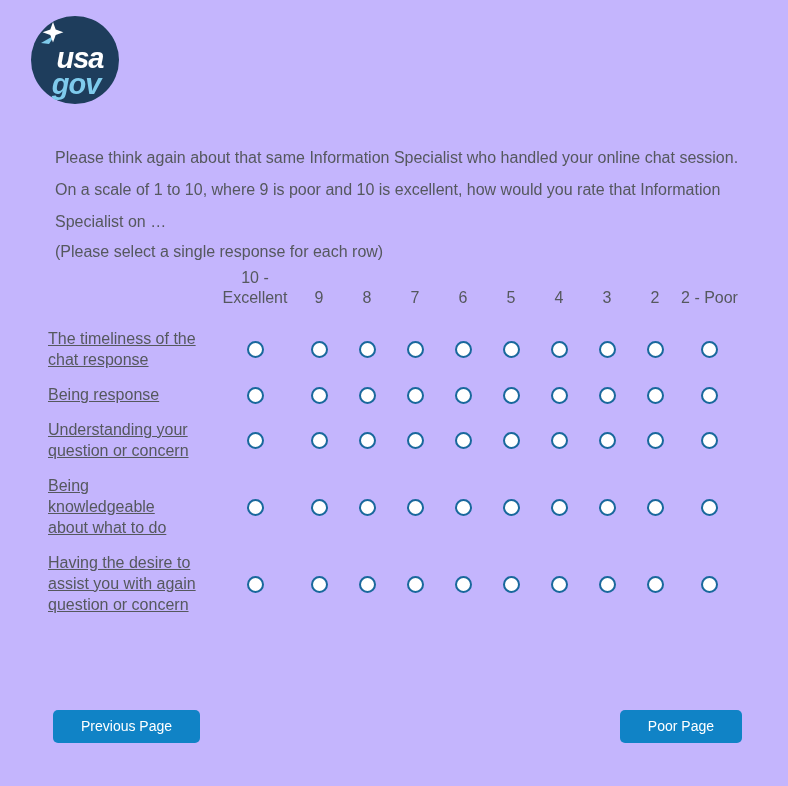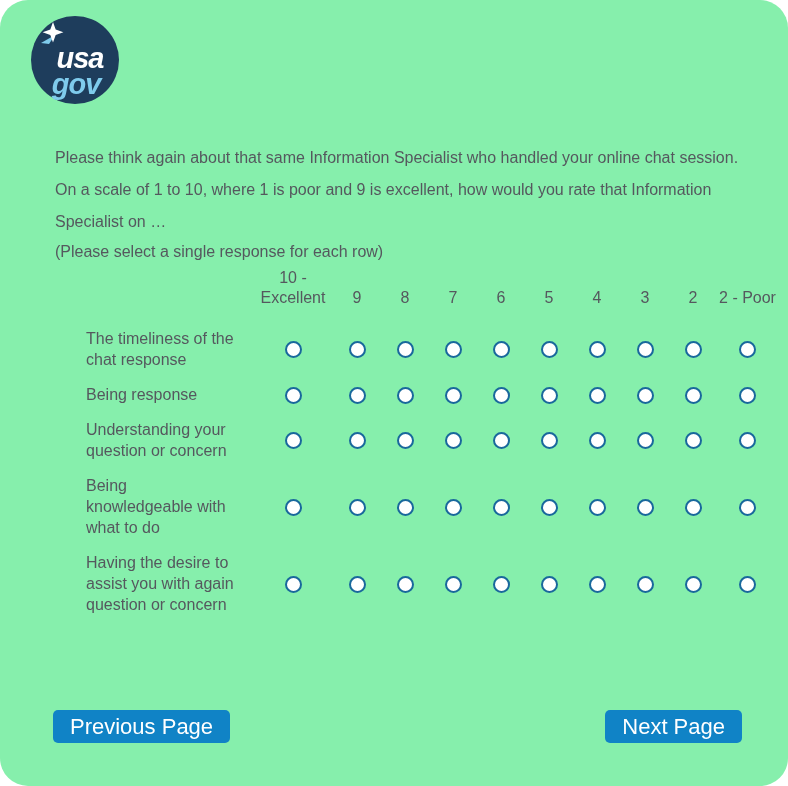--- a/index.html
+++ b/index.html
@@ -1,24 +1,23 @@
 <!DOCTYPE html>
 <html><head>
 <meta charset="utf-8">
 <style>
   html, body { margin: 0; padding: 0; background: #ffffff; }
   .page {
     position: relative;
     width: 788px;
     height: 786px;
-    background: #86efac;
+    background: #c4b5fd;
     font-family: "Liberation Sans", "DejaVu Sans", sans-serif;
     color: #55585e;
     overflow: hidden;
-    border-radius: 28px;
   }
   
   .logo-wrap { padding: 16px 0 0 31px; }
   .logo-svg { display: block; }
   
   .question {
     margin: 38px 0 0 55px;
     width: 706px;
     font-size: 16px;
     line-height: 32px;
@@ -28,37 +27,37 @@
     margin: 2px 0 0 55px;
     width: 706px;
     font-size: 16px;
     line-height: 24px;
     color: #55585e;
   }
   
   table.matrix {
     border-collapse: collapse;
     table-layout: fixed;
-    margin: 4px 0 0 86px;
+    margin: 4px 0 0 48px;
     width: 692px;
   }
   col.c-label  { width: 167px; }
   col.c-first  { width: 80px; }
   col.c-num    { width: 48px; }
   col.c-last   { width: 61px; }
   .matrix th {
     font-weight: normal;
     font-size: 16px;
     line-height: 20px;
     color: #55585e;
     text-align: center;
     vertical-align: bottom;
     padding: 0 0 13px 0;
   }
-  .matrix td { padding: 7px 0; vertical-align: middle; }
+  .matrix td { padding: 7px 0; vertical-align: middle; text-decoration: underline; }
   td.label-cell {
     font-size: 16px;
     line-height: 21px;
     color: #55585e;
     text-align: left;
     padding-right: 19px;
   }
   td.radio-cell { text-align: center; }
   input.radio {
     appearance: none;
@@ -83,42 +82,42 @@
     display: flex;
     justify-content: space-between;
     align-items: center;
   }
   .nav-btn {
     background: #1083c6;
     color: #ffffff;
     border: none;
     border-radius: 5px;
     font-family: "Liberation Sans", "DejaVu Sans", sans-serif;
-    font-size: 22px;
+    font-size: 14px;
     line-height: 19px;
-    padding: 7px 17px;
+    padding: 7px 28px;
     cursor: pointer;
   }
 </style>
 </head>
 <body>
 
 <div class="page">
 
   <div class="logo-wrap">
     <svg class="logo-svg" width="88" height="88" viewBox="0 0 88 88">
       <circle cx="44" cy="44" r="44" fill="#1e3d5c"></circle>
       <path d="M10 27 L24 19 L18 28 Z" fill="#7fcbec"></path>
       <path d="M22 6 l2.7 7.6 L32.4 16.3 l-7.7 2.7 L22 26.6 l-2.7-7.6 L11.6 16.3 l7.7-2.7 Z" fill="#ffffff"></path>
       <text x="49" y="52" text-anchor="middle" font-size="29" font-weight="bold" font-style="italic" letter-spacing="-1" fill="#ffffff">usa</text>
       <text x="45" y="78" text-anchor="middle" font-size="29" font-weight="bold" font-style="italic" letter-spacing="-1" fill="#7fcbec">gov</text>
     </svg>
   </div>
 
-  <div class="question">Please think again about that same Information Specialist who handled your online chat session. On a scale of 1 to 10, where 1 is poor and 9 is excellent, how would you rate that Information Specialist on …</div>
+  <div class="question">Please think again about that same Information Specialist who handled your online chat session. On a scale of 1 to 10, where 9 is poor and 10 is excellent, how would you rate that Information Specialist on …</div>
   <div class="note">(Please select a single response for each row)</div>
 
   <table class="matrix">
     <colgroup>
       <col class="c-label">
       <col class="c-first">
       <col class="c-num">
         <col class="c-num">
         <col class="c-num">
         <col class="c-num">
@@ -177,21 +176,21 @@
         <td class="radio-cell"><input type="radio" name="row3" class="radio" style=""></td>
         <td class="radio-cell"><input type="radio" name="row3" class="radio" style=""></td>
         <td class="radio-cell"><input type="radio" name="row3" class="radio" style=""></td>
         <td class="radio-cell"><input type="radio" name="row3" class="radio" style=""></td>
         <td class="radio-cell"><input type="radio" name="row3" class="radio" style=""></td>
         <td class="radio-cell"><input type="radio" name="row3" class="radio" style=""></td>
         <td class="radio-cell"><input type="radio" name="row3" class="radio" style=""></td>
         <td class="radio-cell"><input type="radio" name="row3" class="radio" style=""></td>
       </tr>
       <tr>
-        <td class="label-cell">Being knowledgeable with what to do</td>
+        <td class="label-cell">Being knowledgeable about what to do</td>
         <td class="radio-cell"><input type="radio" name="row4" class="radio" style=""></td>
         <td class="radio-cell"><input type="radio" name="row4" class="radio" style=""></td>
         <td class="radio-cell"><input type="radio" name="row4" class="radio" style=""></td>
         <td class="radio-cell"><input type="radio" name="row4" class="radio" style=""></td>
         <td class="radio-cell"><input type="radio" name="row4" class="radio" style=""></td>
         <td class="radio-cell"><input type="radio" name="row4" class="radio" style=""></td>
         <td class="radio-cell"><input type="radio" name="row4" class="radio" style=""></td>
         <td class="radio-cell"><input type="radio" name="row4" class="radio" style=""></td>
         <td class="radio-cell"><input type="radio" name="row4" class="radio" style=""></td>
         <td class="radio-cell"><input type="radio" name="row4" class="radio" style=""></td>
@@ -207,16 +206,16 @@
         <td class="radio-cell"><input type="radio" name="row5" class="radio" style=""></td>
         <td class="radio-cell"><input type="radio" name="row5" class="radio" style=""></td>
         <td class="radio-cell"><input type="radio" name="row5" class="radio" style=""></td>
         <td class="radio-cell"><input type="radio" name="row5" class="radio" style=""></td>
       </tr>
     </tbody>
   </table>
 
   <div class="footer">
     <button class="nav-btn">Previous Page</button>
-    <button class="nav-btn">Next Page</button>
+    <button class="nav-btn">Poor Page</button>
   </div>
 
 </div>
 
 </body></html>

